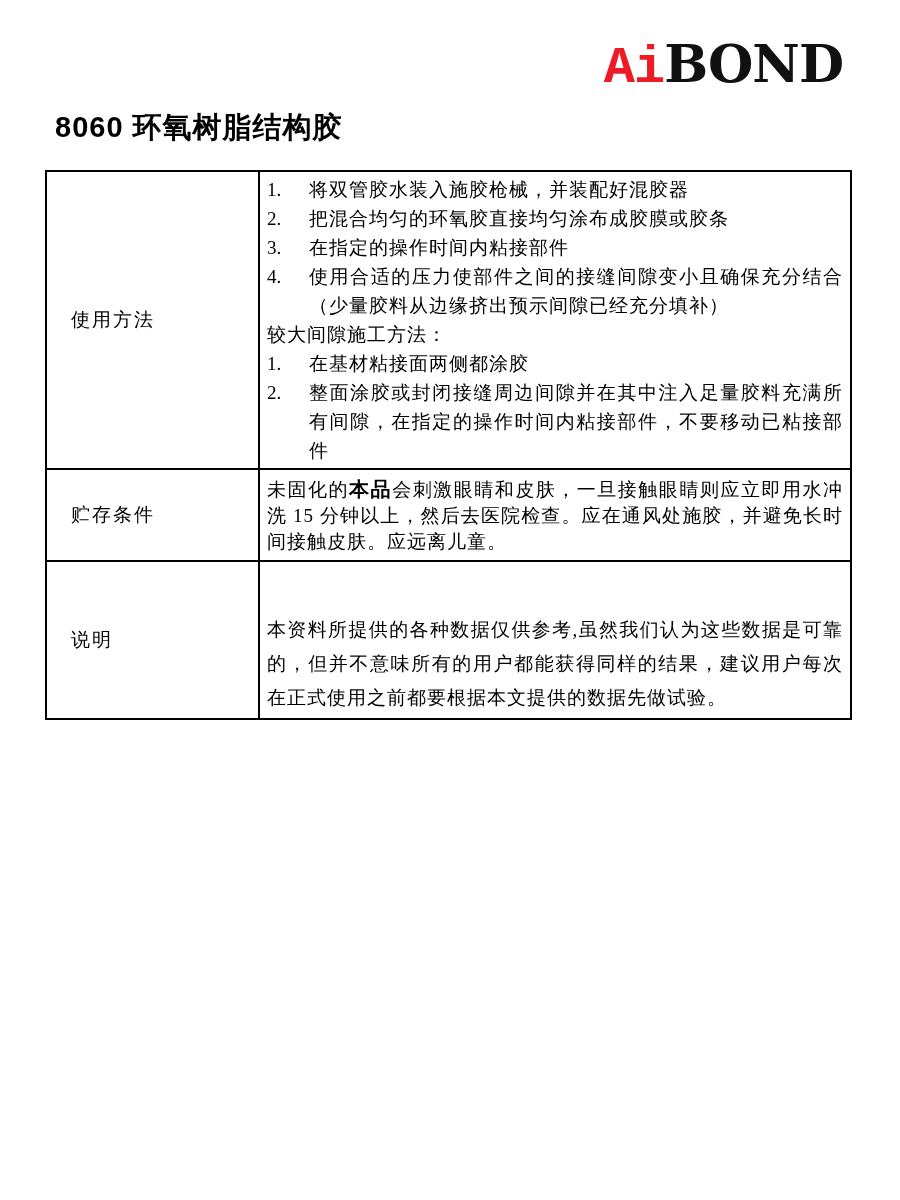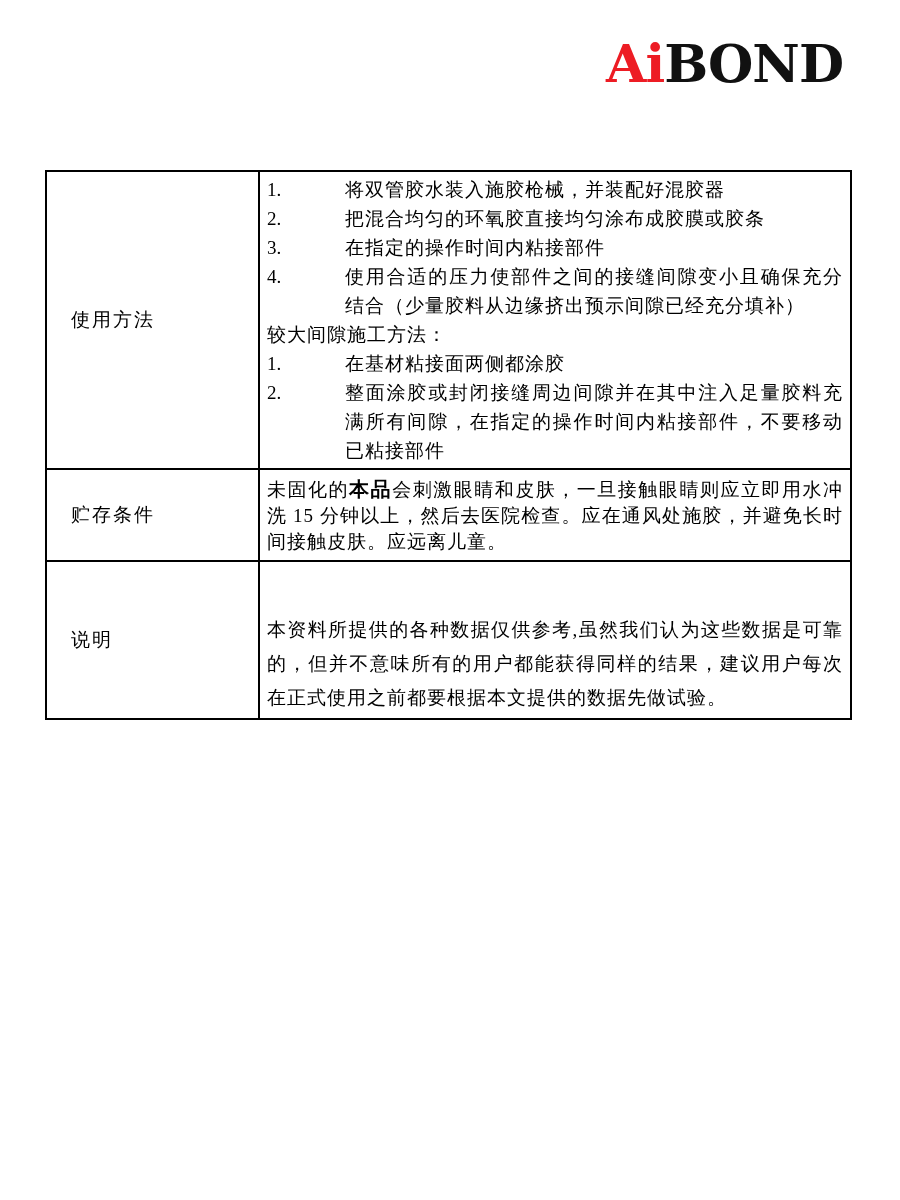--- a/index.html
+++ b/index.html
@@ -19,21 +19,21 @@
     position: absolute;
     top: 38px;
     right: 57px;
     font-family: "DejaVu Serif", "Liberation Serif", serif;
     font-weight: bold;
     font-size: 52px;
     line-height: 52px;
     letter-spacing: -1px;
     white-space: nowrap;
   }
-  .logo-ai   { color: var(--logo-prefix, #ed1c24); }
+  .logo-ai   { color: var(--logo-prefix, #ed1c24); font-family: Liberation Mono, monospace; }
   .logo-bond { color: var(--logo-suffix, #111111); }
 
   
   .title {
     position: absolute;
     top: 108px;
     left: 55px;
     font-family: "Liberation Sans", "DejaVu Sans", sans-serif;
     font-weight: 700;
     font-size: 29px;
@@ -65,41 +65,42 @@
     line-height: 29px;
   }
   tr.row-usage     td { height: 263px; }
   tr.row-safety    td { height: 92px; }
   tr.row-packaging td { height: 31px; }
   tr.row-storage   td { height: 29px; }
   tr.row-notes     td { height: 87px; }
 
   .li { display: flex; }
   .li .num { flex: 0 0 42px; width: 42px; }
-  .li .li-text { flex: 1 1 auto; text-align: justify; letter-spacing: 1px; margin-left: 36px; }
+  .li .li-text { flex: 1 1 auto; text-align: justify; letter-spacing: 1px; }
   .subheading { letter-spacing: 1px; }
 
   .para { text-align: justify; letter-spacing: 1px; line-height: 26px; }
   .bold-sans {
     font-family: "Liberation Sans", "DejaVu Sans", sans-serif;
     font-weight: bold;
     font-size: 20px;
   }
   .row-notes .para { line-height: 34px; margin-top: 48px; }
   .value { letter-spacing: 1px; }
 </style>
 </head>
 <body>
 
 <div class="page">
 
   <div class="logo">
     <span class="logo-ai">Ai</span><span class="logo-bond">BOND</span>
   </div>
 
+  <h1 class="title">8060 环氧树脂结构胶</h1>
 
   <table class="spec-table">
     <tbody>
         <tr class="row-usage">
       <td class="label-cell">使用方法</td>
       <td class="content-cell">
         <div class="li">
           <span class="num">1.</span>
           <span class="li-text">将双管胶水装入施胶枪械，并装配好混胶器</span>
         </div>

